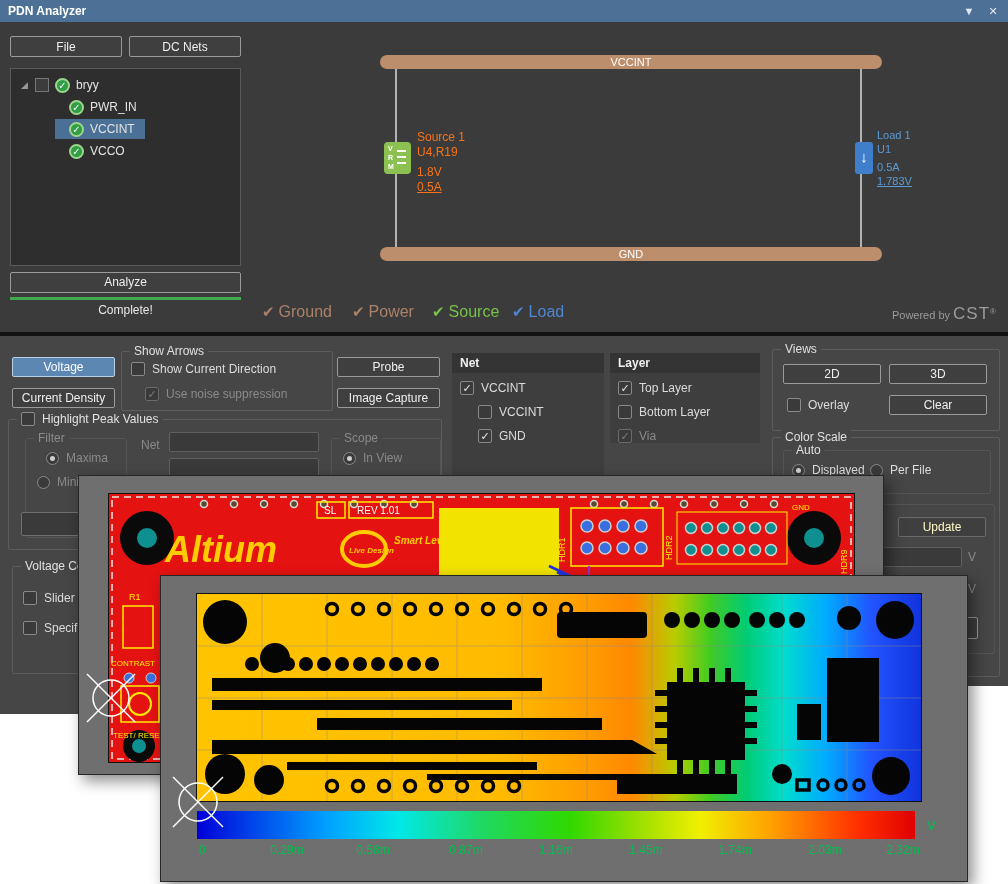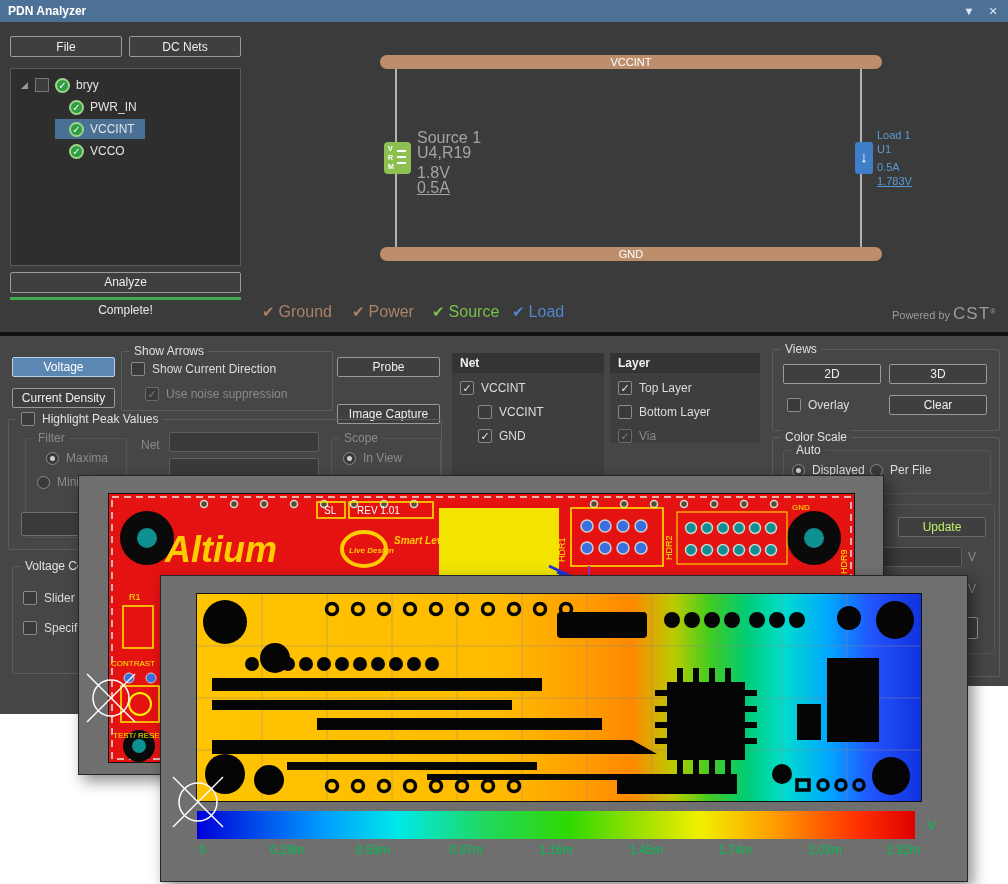--- a/index.html
+++ b/index.html
@@ -12,21 +12,21 @@
   #titlebar { left:0; top:0; width:1008px; height:22px; background:#4d7096;
     color:#fff; font-size:12px; font-weight:bold; line-height:22px; padding-left:8px; }
   #titlebar .winbtn { position:absolute; top:0; width:22px; height:22px; text-align:center;
     color:#dfe8f2; font-size:11px; font-weight:normal; cursor:default; }
   #topbody { left:0; top:22px; width:1008px; height:310px; background:#3b3b3b; }
   #seam { left:0; top:332px; width:1008px; height:4px; background:#111; }
 
   .btn { position:absolute; background:#3f3f3f; border:1px solid #9a9a9a; border-radius:2px;
     color:#eee; font-size:12px; text-align:center; }
   .btn.sel { background:#5c87b3; border-color:#b8cfe4; color:#fff; }
-  .btn.disabled { color:#bef264; border-color:#6a6a6a; }
+  .btn.disabled { color:#fef9c3; border-color:#6a6a6a; }
 
   #tree { left:10px; top:46px; width:231px; height:198px; background:#2e2e2e; border:1px solid #5a5a5a; }
   .trow { position:absolute; height:20px; display:flex; align-items:center; gap:6px;
     color:#e3e3e3; font-size:12px; }
   .trow.sel { background:#4a7096; }
   .chk-ico { width:15px; height:15px; border-radius:50%; background:#2f9e44;
     border:2px solid #9fd58a; color:#fff; font-size:10px; line-height:12px; text-align:center;
     flex:0 0 auto; }
   .treebox { width:14px; height:14px; background:#3c3c3c; border:1px solid #777; flex:0 0 auto; }
   .expander { color:#9a9a9a; font-size:9px; width:8px; flex:0 0 auto; }
@@ -43,21 +43,21 @@
 
   
   .rail { position:absolute; height:14px; border-radius:7px; background:#bc8e6c;
     color:#fff; font-size:11px; text-align:center; line-height:14px; }
   .vline { position:absolute; width:2px; background:#b3b3b3; }
   #vrm-ico { left:384px; top:120px; width:27px; height:32px; background:#8cc152; border-radius:4px; }
   #vrm-ico .l { position:absolute; left:4px; top:2px; color:#fff; font-size:7px; font-weight:bold; line-height:9px; }
   #vrm-ico .b { position:absolute; right:5px; width:9px; height:2px; background:#fff; }
   #load-ico { left:855px; top:120px; width:18px; height:32px; background:#3f7fca; border-radius:3px;
     color:#fff; font-size:15px; font-weight:bold; text-align:center; line-height:30px; }
-  .srctxt { position:absolute; color:#a3a3a3; font-size:16px; line-height:15px; }
+  .srctxt { position:absolute; color:#f97316; font-size:12px; line-height:15px; }
   .loadtxt { position:absolute; color:#5b9bd5; font-size:11px; line-height:14px; }
   .lnk { text-decoration:underline; }
 
   
   #panel { left:0; top:336px; width:1008px; height:350px; background:#464646; }
   #tabstrip { left:0; top:686px; width:132px; height:28px; background:#464646; }
 
   .group { position:absolute; border:1px solid #5c5c5c; border-radius:2px; }
   .group > .glabel { position:absolute; top:-8px; left:8px; background:#464646; padding:0 4px;
     font-size:12px; color:#e0e0e0; }
@@ -178,21 +178,21 @@
         <span class="cbox"></span>
         <span>Show Current Direction</span>
       </div>
       <div class="cbrow dis" style="left:23px; top:35px;">
         <span class="cbox dis">✓</span>
         <span>Use noise suppression</span>
       </div>
     </div>
 
     <button class="btn" style="left:337px; top:21px; width:103px; height:20px;">Probe</button>
-    <button class="btn" style="left:337px; top:68px; width:103px; height:20px;">Image Capture</button>
+    <button class="btn" style="left:337px; top:52px; width:103px; height:20px;">Image Capture</button>
 
     <div class="group" style="left:8px; top:83px; width:434px; height:131px;">
       <span class="glabel" style="display:flex; align-items:center; gap:7px;">
         <span class="cbox"></span>
         <span>Highlight Peak Values</span>
       </span>
       <div class="group" style="left:16px; top:18px; width:102px; height:100px; border-color:#545454;">
         <span class="glabel dis">Filter</span>
         <div class="rdrow dis" style="left:20px; top:12px;">
           <span class="rad on"></span>

